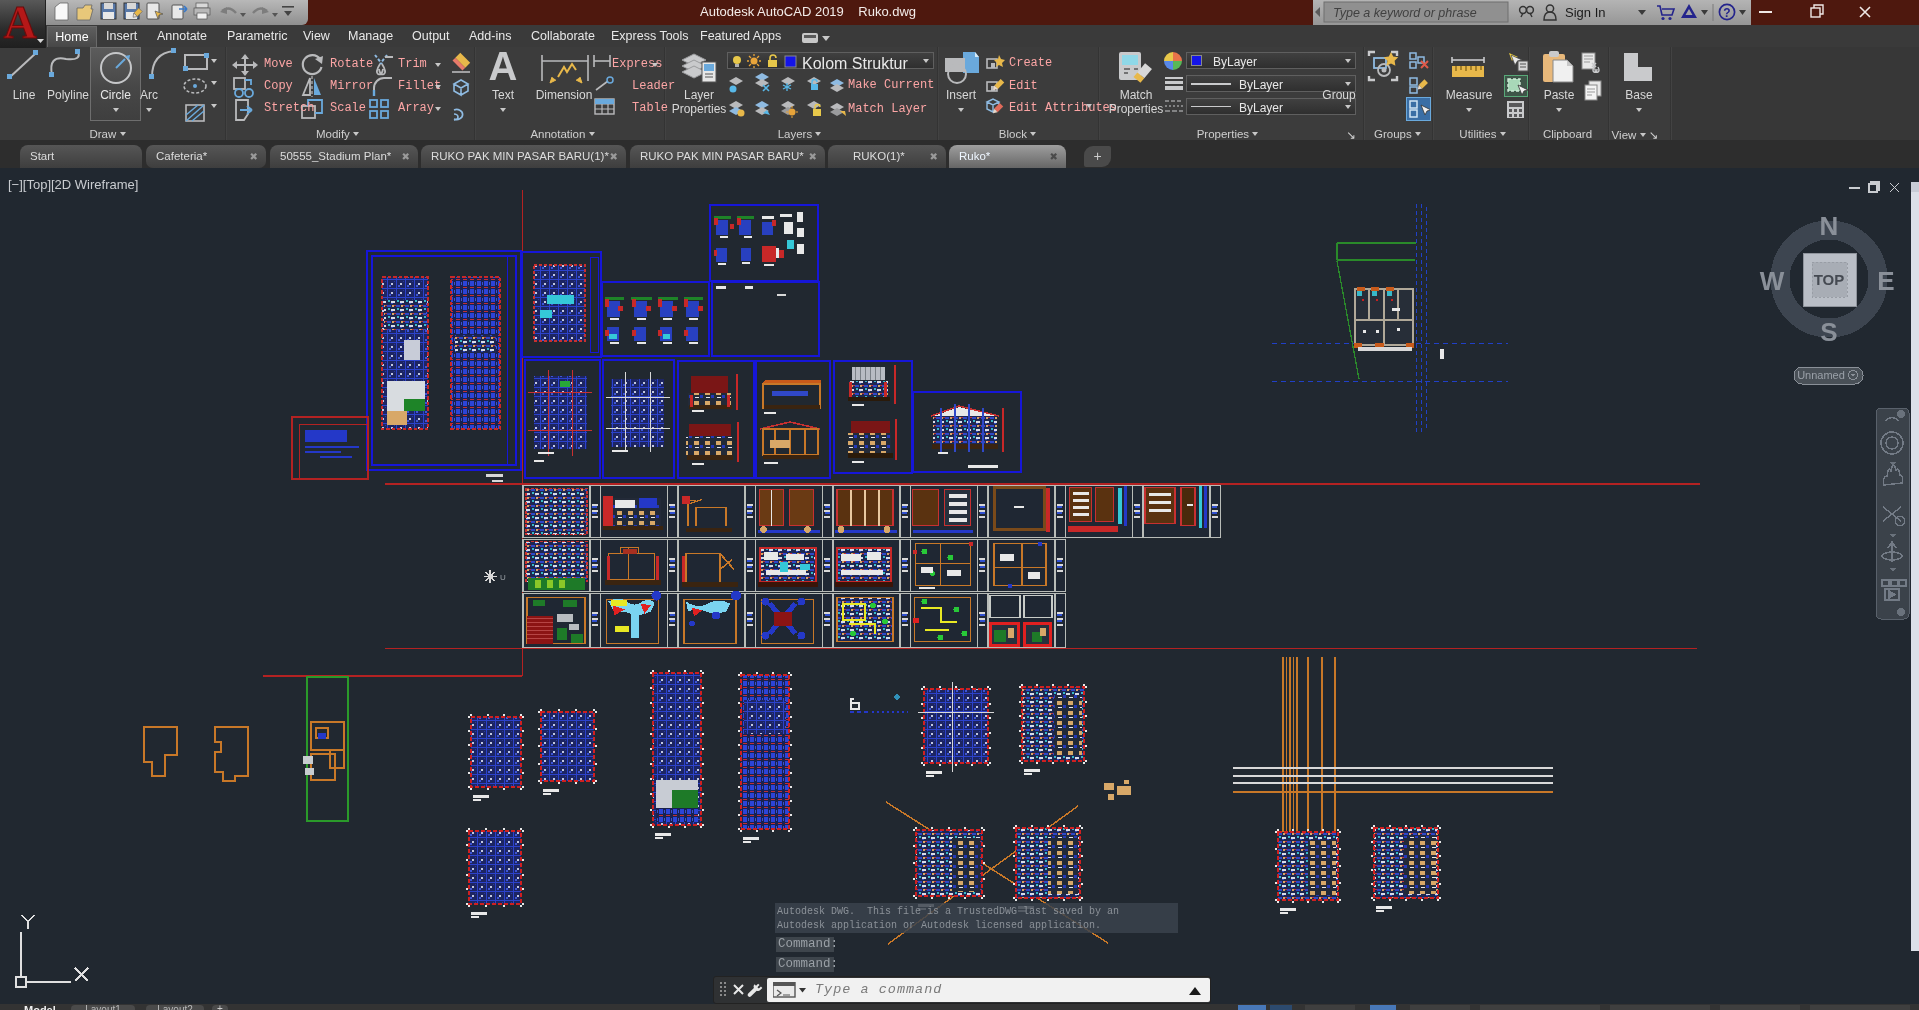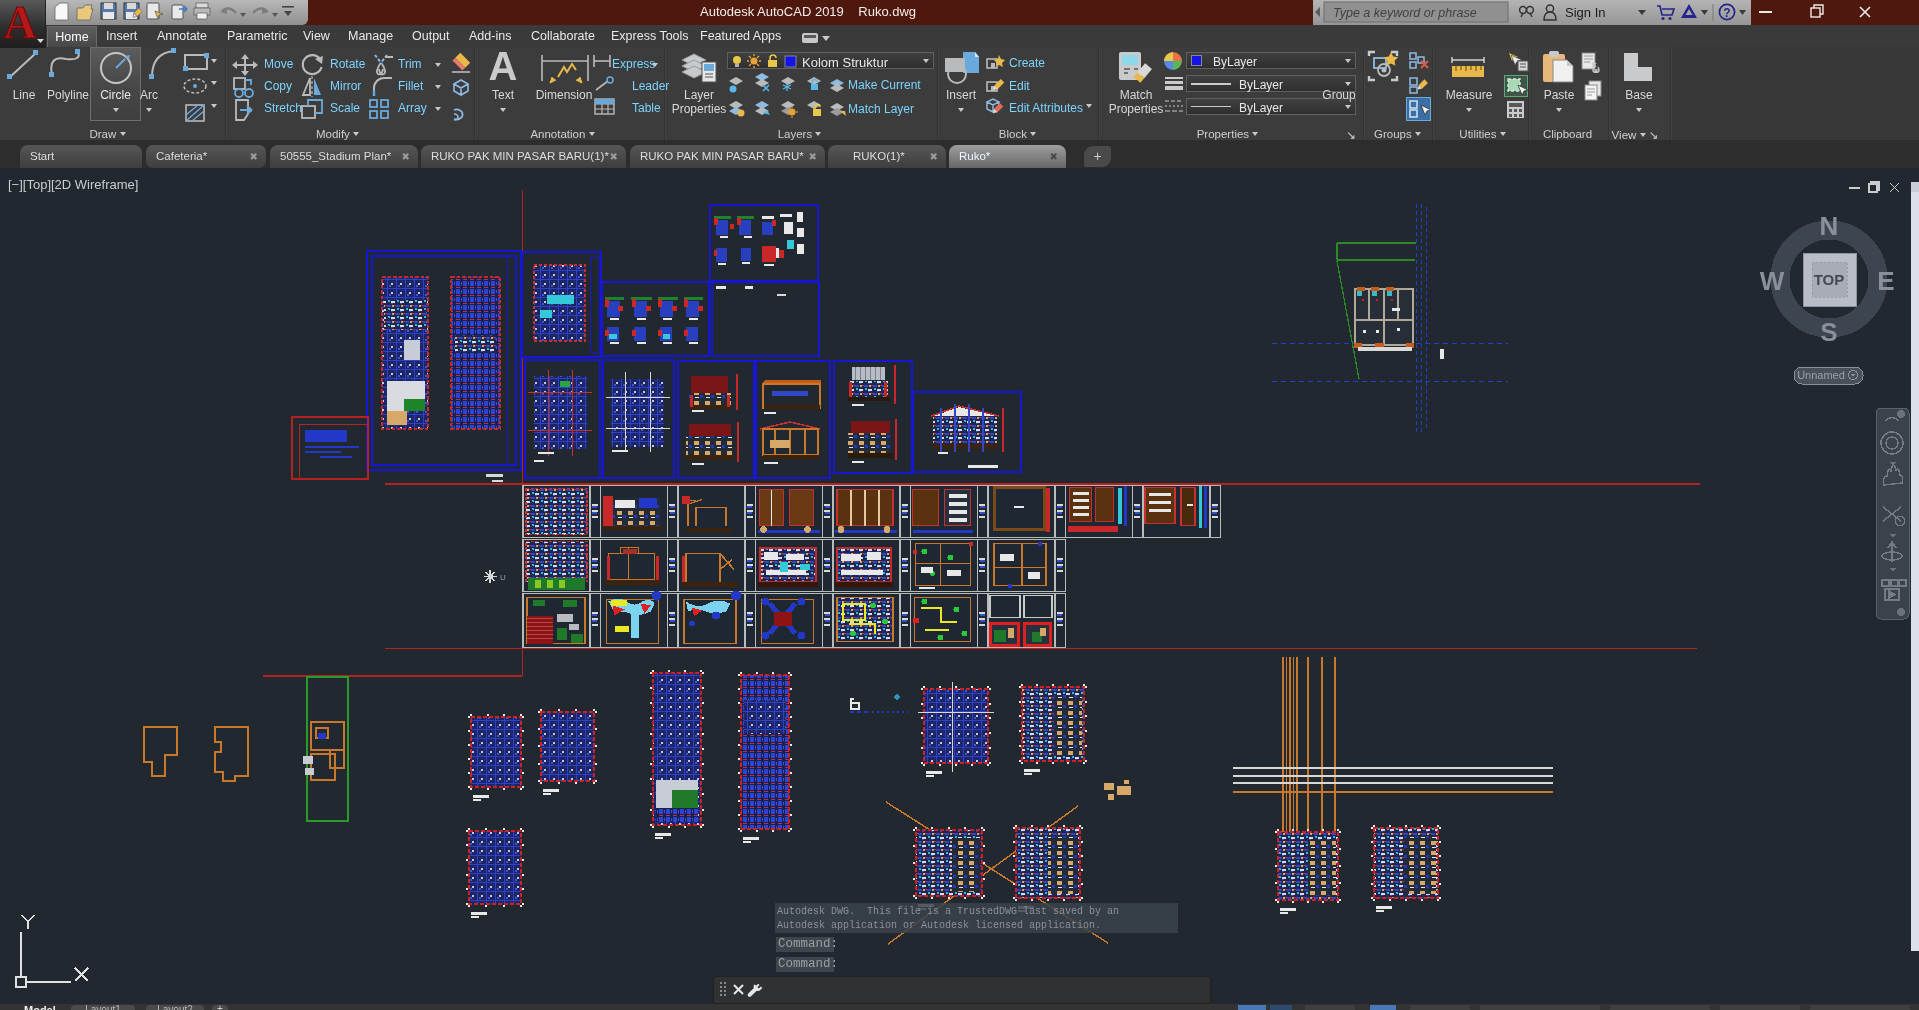--- a/index.html
+++ b/index.html
@@ -10,21 +10,21 @@
 #qat{position:absolute;left:46px;top:0;width:262px;height:25px;background:linear-gradient(180deg,#b8b8b8,#8f8f8f);border-radius:0 0 6px 0;z-index:25;}
 #titletext{position:absolute;top:4px;left:700px;color:#f3ece9;font-size:13px;z-index:5;}
 #searchbar{position:absolute;left:1313px;top:0;width:438px;height:25px;background:linear-gradient(180deg,#b4b4b4,#969696);z-index:25;}
 #winbtns{position:absolute;right:0;top:0;width:170px;height:25px;color:#eee;z-index:26;}
 #menubar{position:absolute;left:0;top:25px;width:1919px;height:22px;background:#3a3a3a;z-index:20;}
 .menuitem{position:absolute;top:4px;color:#e8e8e8;font-size:12.5px;}
 #hometab{position:absolute;left:47px;top:1px;width:50px;height:21px;background:linear-gradient(180deg,#5f5f5f,#474747);border:1px solid #6a6a6a;border-bottom:none;text-align:center;color:#fff;font-size:12.5px;padding-top:3px;}
 #ribbon{position:absolute;left:0;top:47px;width:1919px;height:93px;background:#3c3c3c;z-index:18;}
 .rsep{position:absolute;top:0;width:2px;height:93px;background:linear-gradient(90deg,#2c2c2c,#4a4a4a);}
 .plabel{position:absolute;top:81px;height:12px;color:#cfcfcf;font-size:11.5px;text-align:center;}
-.rtext{position:absolute;color:#7dd3fc;font-size:12px;}
+.rtext{position:absolute;color:#fca5a5;font-size:12px;font-family:Liberation Mono, monospace;}
 .rbig{position:absolute;color:#d8d8d8;font-size:12px;text-align:center;}
 .caret{display:inline-block;width:0;height:0;border-left:3.5px solid transparent;border-right:3.5px solid transparent;border-top:4px solid #c8c8c8;vertical-align:2px;}
 #tabsrow{position:absolute;left:0;top:140px;width:1919px;height:28px;background:#2d2d2d;z-index:15;}
 .ftab{position:absolute;top:5px;height:23px;background:linear-gradient(180deg,#565656,#3e3e3e);border-radius:8px 8px 0 0;color:#dcdcdc;font-size:11.5px;padding:5px 6px 0 10px;white-space:nowrap;overflow:hidden;}
 .ftab .x{color:#9a9a9a;font-size:10px;position:absolute;right:8px;top:6px;}
 #statusbar{position:absolute;left:0;top:1004px;width:1919px;height:6px;background:#333333;overflow:hidden;z-index:40;}
 #cmdpanel{position:absolute;z-index:35;}
 </style>
 </head>
 <body>
@@ -1624,21 +1624,21 @@
           <line x1="29" y1="7" x2="31" y2="7"></line>
           <line x1="19" y1="2" x2="21" y2="4"></line>
           <line x1="27" y1="10" x2="29" y2="12"></line>
           <line x1="19" y1="12" x2="21" y2="10"></line>
           <line x1="27" y1="4" x2="29" y2="2"></line>
         </g>
   <rect x="38" y="6" width="9" height="7" fill="#e8c84a"></rect>
         <path d="M40 6 v-2 a3 3 0 0 1 6 0" stroke="#e8c84a" stroke-width="1.6" fill="none"></path>
   <rect x="55" y="2" width="11" height="11" fill="#1414e8" stroke="#888"></rect>
  </svg>
- <span style="position:absolute;left:74px;top:2px;color:#e8e8e8;font-size:13px">Kolom Struktur</span>
+ <span style="position:absolute;left:74px;top:2px;color:#e8e8e8;font-size:16px">Kolom Struktur</span>
  <span class="caret" style="position:absolute;right:4px;top:6px"></span>
 </div>
 <svg class="abs" style="left:727px;top:26px" width="120" height="48">
  <g transform="translate(0,0)">
         <path d="M2 8 l7 -4 7 4 -7 4z" fill="#b9babc"></path>
         <circle cx="6" cy="16" r="3.5" fill="#58b8e8"></circle>
       </g>
  <g transform="translate(26,0)">
         <path d="M2 4 l7 -4 7 4 -7 4z" fill="#8fbbe2"></path>
         <path d="M2 10 l7 -4 7 4 -7 4z" fill="#b9babc"></path>
@@ -1904,14 +1904,26 @@
           <rect x="6" y="13" width="2" height="2"></rect>
           <rect x="10" y="13" width="2" height="2"></rect>
           <rect x="6" y="17" width="2" height="2"></rect>
           <rect x="10" y="17" width="2" height="2"></rect>
         </g>
    <path d="M20 8 l9 9 m0 -9 l-9 9" stroke="#e8e8e8" stroke-width="2"></path>
    <g transform="translate(36,6) rotate(45 6 7)">
           <path d="M3 4 v-3 h2 v3 h2 v-3 h2 v3 a3 3 0 0 1 -2 3 v8 a2 2 0 0 1 -4 0 v-8 a3 3 0 0 1 -2 -3 z" fill="#e8e8e8"></path>
         </g>
   </svg>
+  <div style="position:absolute;left:53px;top:1px;width:443px;height:24px;background:#f1f1f1;border-radius:2px">
+   <svg style="position:absolute;left:6px;top:4px" width="34" height="17">
+          <rect x="0" y="0" width="22" height="15" fill="#eaeaea" stroke="#555" stroke-width="1.4"></rect>
+          <rect x="0" y="0" width="22" height="4" fill="#555"></rect>
+          <path d="M4 8 l4 3 -4 3 M10 13 h7" stroke="#555" stroke-width="1.2" fill="none"></path>
+          <path d="M26 6 l3.5 4.5 3.5 -4.5z" fill="#333"></path>
+        </svg>
+   <span style="position:absolute;left:48px;top:4px;font-family:'Liberation Mono',monospace;font-style:italic;font-size:13.5px;color:#7a7a7a;letter-spacing:1px">Type a command</span>
+   <svg style="position:absolute;right:8px;top:7px" width="14" height="12">
+          <path d="M1 10 l6 -8 6 8z" fill="#1a1a1a"></path>
+        </svg>
+  </div>
 </div>
 </div>
 
 </body></html>

